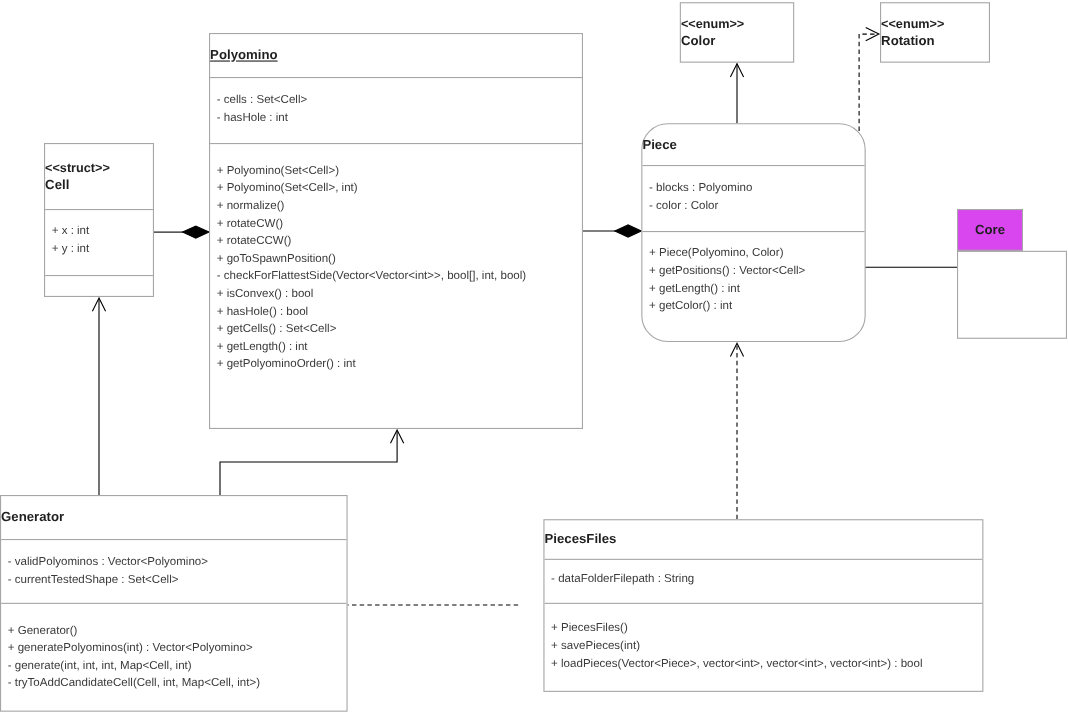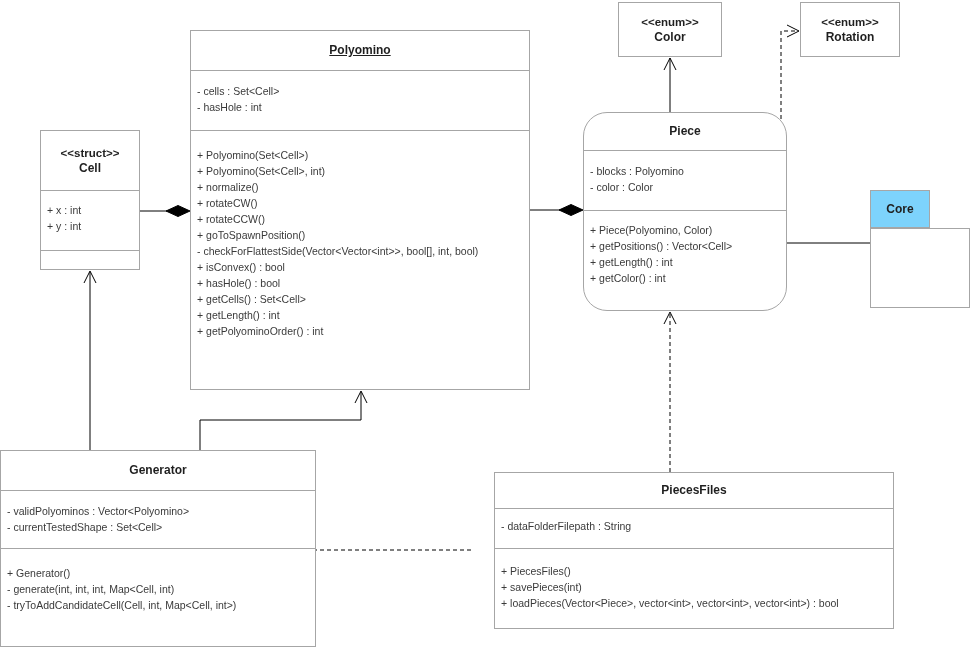--- a/index.html
+++ b/index.html
@@ -6,21 +6,21 @@
   #canvas{
     position:relative;width:971px;height:651px;background:#ffffff;
     font-family:"Liberation Sans", sans-serif;overflow:hidden;
   }
   #connectors{position:absolute;left:0;top:0;width:971px;height:651px;pointer-events:none;}
   .uml-box{
     position:absolute;background:#ffffff;border:1px solid #a6a6a6;
     box-sizing:border-box;display:flex;flex-direction:column;
   }
   .uml-title{
-    display:flex;flex-direction:column;align-items:center;justify-content:center;
+    display:flex;flex-direction:column;justify-content:center;
     font-weight:bold;font-size:12px;color:#1f1f1f;flex:0 0 auto;box-sizing:border-box;
     line-height:15px;
   }
   .sep{border-bottom:1px solid #a6a6a6;}
   .uml-attrs,.uml-methods{
     box-sizing:border-box;font-size:10.5px;color:#3a3a3a;padding-left:6px;padding-right:2px;
   }
   .member{line-height:16px;white-space:nowrap;}
   .stereo{font-weight:bold;font-size:11.5px;color:#1f1f1f;}
 
@@ -41,21 +41,21 @@
   #box-rotation{left:800px;top:2px;width:100px;height:55px;}
   #box-color .uml-title,#box-rotation .uml-title{height:100%;}
 
   
   #box-piece{left:583px;top:112px;width:204px;height:199px;border-radius:24px;}
   #box-piece .uml-title{height:38px;}
   #box-piece .uml-attrs{height:60px;padding-top:12px;}
   #box-piece .uml-methods{flex:1;padding-top:11px;}
 
   
-  #box-core-tab{left:870px;top:190px;width:60px;height:38px;position:absolute;background:#7dd3fc;
+  #box-core-tab{left:870px;top:190px;width:60px;height:38px;position:absolute;background:#d946ef;
     border:1px solid #a6a6a6;box-sizing:border-box;display:flex;align-items:center;justify-content:center;
     font-weight:bold;font-size:12px;color:#1f1f1f;z-index:2;}
   #box-core-body{left:870px;top:228px;width:100px;height:80px;position:absolute;background:#fff;
     border:1px solid #a6a6a6;box-sizing:border-box;z-index:1;}
 
   
   #box-generator{left:0px;top:450px;width:316px;height:197px;}
   #box-generator .uml-title{height:40px;}
   #box-generator .uml-attrs{height:58px;padding-top:12px;}
   #box-generator .uml-methods{flex:1;padding-top:16px;}
@@ -198,20 +198,21 @@
   <div class="uml-box" id="box-generator">
     <div class="uml-title sep">
       <span>Generator</span>
     </div>
     <div class="uml-attrs sep">
         <div class="member">- validPolyominos : Vector&lt;Polyomino&gt;</div>
         <div class="member">- currentTestedShape : Set&lt;Cell&gt;</div>
       </div>
     <div class="uml-methods">
         <div class="member">+ Generator()</div>
+        <div class="member">+ generatePolyominos(int) : Vector&lt;Polyomino&gt;</div>
         <div class="member">- generate(int, int, int, Map&lt;Cell, int)</div>
         <div class="member">- tryToAddCandidateCell(Cell, int, Map&lt;Cell, int&gt;)</div>
       </div>
   </div>
 
   <div class="uml-box" id="box-piecesfiles">
     <div class="uml-title sep">
       <span>PiecesFiles</span>
     </div>
     <div class="uml-attrs sep">

